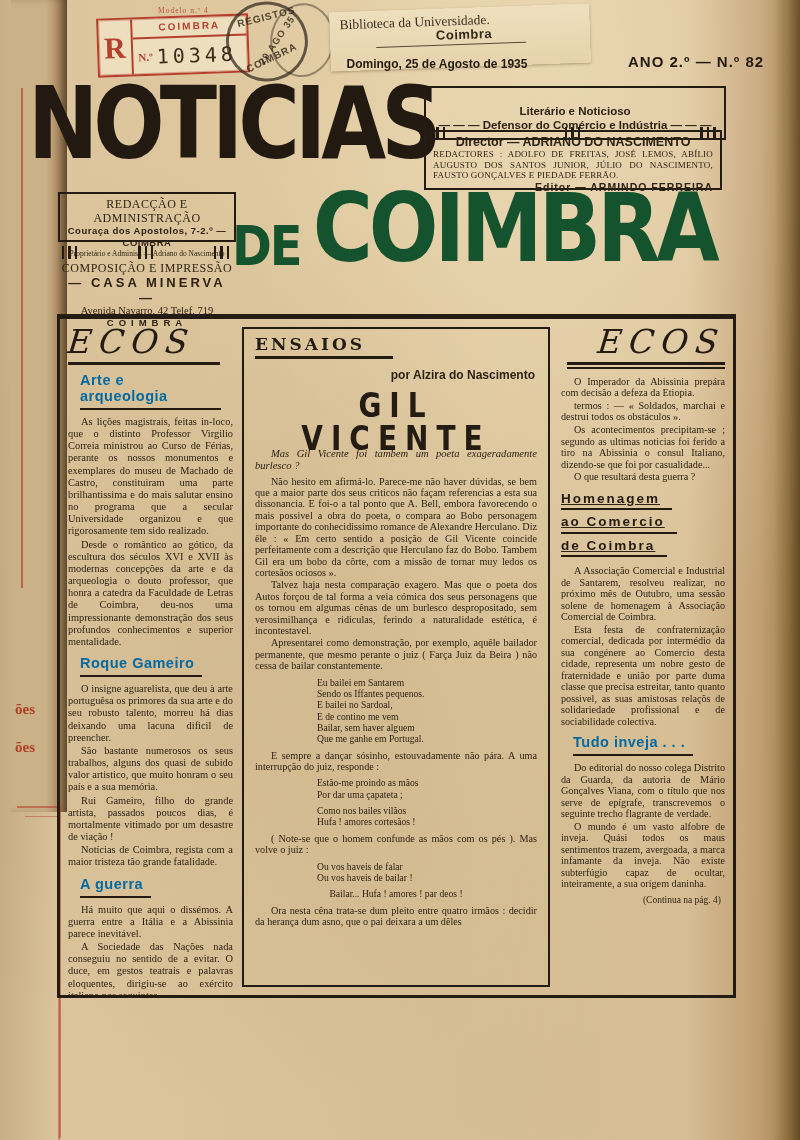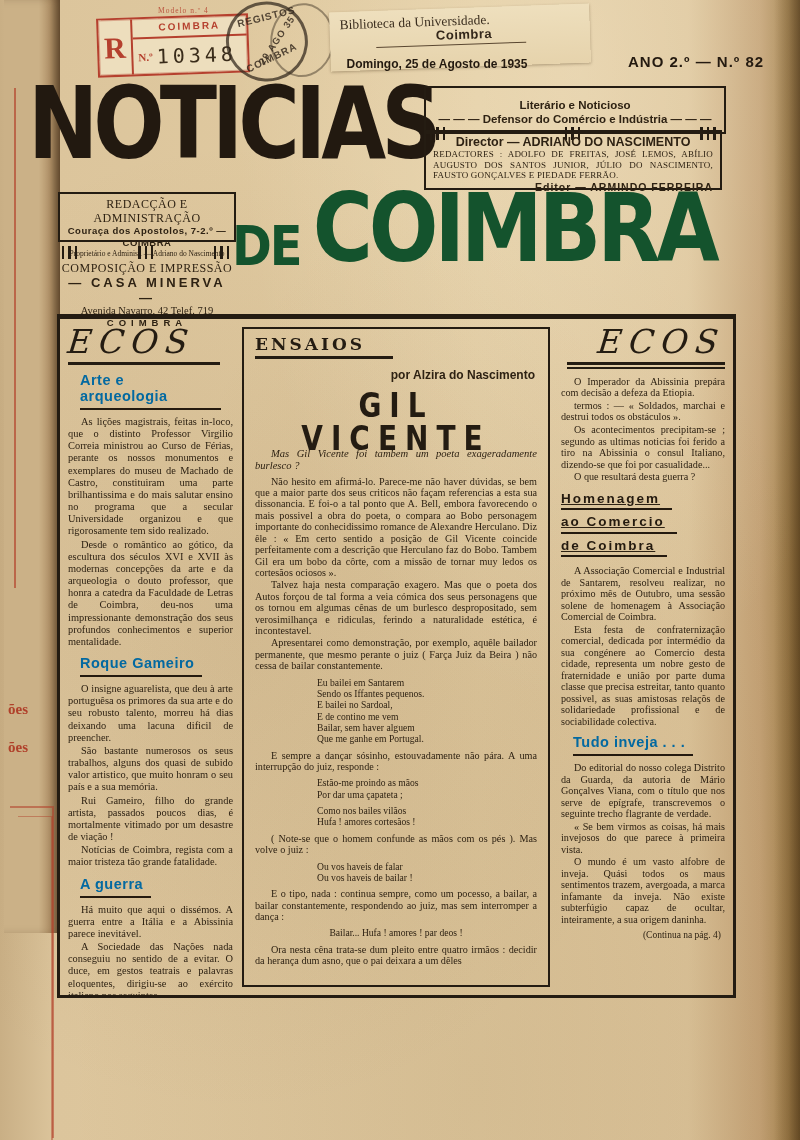--- a/index.html
+++ b/index.html
@@ -7,21 +7,21 @@
     font-family:"Liberation Serif", serif;
     background:
       radial-gradient(ellipse at 72% 6%, rgba(255,246,222,.30), transparent 42%),
       radial-gradient(ellipse at 30% 55%, rgba(125,90,48,.10), transparent 55%),
       radial-gradient(ellipse at 60% 95%, rgba(130,95,50,.14), transparent 60%),
       linear-gradient(90deg,#c9af85 0,#dcc59c 7%,#e2cca2 60%,#dcc49a 86%,#c3a175 95%,#96763e 100%),
       #dcc59c;
     color:#2e2213;}
   .abs{position:absolute;}
   
-  .edge-strip{left:4px;top:0;width:56px;height:933px;
+  .edge-strip{left:11px;top:0;width:56px;height:812px;
     background:linear-gradient(90deg,#cbb187 0 62%, #b3946a 82%, #846746 100%);
     box-shadow:inset -9px 0 12px -6px rgba(45,28,10,.55);}
   .edge-redline{left:10px;top:88px;width:2px;height:500px;background:rgba(178,62,40,.65);}
   .edge-frame1{left:6px;top:806px;width:42px;height:330px;border-top:2px solid rgba(178,62,40,.55);border-right:2px solid rgba(178,62,40,.55);}
   .edge-frame2{left:14px;top:816px;width:33px;height:324px;border-top:1px solid rgba(178,62,40,.45);border-right:2px solid rgba(178,62,40,.45);}
   .edge-frag{color:#b0402a;font:bold 15px/1 "Liberation Serif",serif;}
   .frag1{left:4px;top:702px;} .frag2{left:4px;top:740px;}
   
   .right-edge{right:0;top:0;width:26px;height:1140px;background:linear-gradient(90deg,transparent,rgba(95,65,30,.30) 55%,rgba(58,36,15,.55));}
 
@@ -53,21 +53,21 @@
   
   .dateline{left:327px;top:57px;width:220px;text-align:center;font:bold 12px "Liberation Sans",sans-serif;color:#241a10;}
   .issue{left:628px;top:53px;font:bold 15px "Liberation Sans",sans-serif;letter-spacing:1px;color:#241a10;}
 
   
   .mast1{left:28px;top:74px;font:800 84px/1 "DejaVu Sans",sans-serif;letter-spacing:-5px;color:#221910;
     transform:scaleY(1.18);transform-origin:left top;}
   .mast2{left:232px;top:196px;display:flex;align-items:flex-end;gap:12px;color:#14532d;}
   .mast2 .de{font:800 48px/0.9 "DejaVu Sans",sans-serif;letter-spacing:-2px;transform:scaleY(1.15);transform-origin:left bottom;}
   .mast2 .big{font:800 82px/0.92 "DejaVu Sans",sans-serif;letter-spacing:-4px;transform:scaleY(1.15);transform-origin:left bottom;}
-  .tagline-box{left:424px;top:86px;width:298px;height:34px;border:2px solid #241c12;text-align:center;padding-top:10px;}
+  .tagline-box{left:424px;top:86px;width:298px;height:34px;border:2px solid #241c12;text-align:center;padding-top:16px;}
   .tagline-box .l1{font:bold 11.5px/14px "Liberation Sans",sans-serif;}
   .tagline-box .l2{font:bold 11.5px/14px "Liberation Sans",sans-serif;}
   .bars-row{display:flex;justify-content:space-between;align-items:center;}
   .bars-row.rt{left:430px;top:126px;width:286px;height:14px;}
   .bars-row.lt{left:62px;top:246px;width:168px;height:12px;}
   .bars{width:16px;height:13px;background:repeating-linear-gradient(90deg,#241c12 0 2.5px,transparent 2.5px 6.5px);}
   .staff-box{left:424px;top:130px;width:298px;height:60px;border:2px solid #241c12;padding:3px 7px 2px;box-sizing:border-box;}
   .staff-dir{text-align:center;font:bold 12.5px/14px "Liberation Sans",sans-serif;}
   .staff-red{font:9px/10.5px "Liberation Serif",serif;text-align:justify;letter-spacing:.2px;}
   .staff-ed{text-align:right;font:bold 10.5px/12px "Liberation Sans",sans-serif;letter-spacing:1px;}
@@ -225,21 +225,20 @@
 Bailar, sem haver alguem
 Que me ganhe em Portugal.</div>
       <p class="t">E sempre a dançar sósinho, estouvadamente não pára. A uma interrupção do juiz, responde :</p>
       <div class="verse">Estão-me proindo as mãos
 Por dar uma çapateta ;</div>
       <div class="verse">Como nos bailes vilãos
 Hufa ! amores cortesãos !</div>
       <p class="t">( Note-se que o homem confunde as mãos com os pés ). Mas volve o juiz :</p>
       <div class="verse">Ou vos haveis de falar
 Ou vos haveis de bailar !</div>
-      <p class="t">E o tipo, nada : continua sempre, como um pocesso, a bailar, a bailar constantemente, respondendo ao juiz, mas sem interromper a dança :</p>
       <div class="verse centered">Bailar...   Hufa !  amores !  par deos !</div>
       <p class="t">Ora nesta cêna trata-se dum pleito entre quatro irmãos : decidir da herança dum asno, que o pai deixara a um dêles</p>
       
     </div>
 
     <div class="col-right">
       <div class="ecos ecos-right">ECOS</div>
       <div class="ecos-rule-r"></div>
       <p class="t">O Imperador da Abissinia prepára com decisão a defeza da Etiopia.</p>
       <p class="t">termos : — « Soldados, marchai e destrui todos os obstáculos ».</p>
@@ -249,19 +248,18 @@
       <div class="hom-wrap">
         <div class="hom-line">Homenagem</div>
         <div class="hom-line">ao Comercio</div>
         <div class="hom-line">de Coimbra</div>
       </div>
       <p class="t">A Associação Comercial e Industrial de Santarem, resolveu realizar, no próximo mês de Outubro, uma sessão solene de homenagem à Associação Comercial de Coimbra.</p>
       <p class="t">Esta festa de confraternização comercial, dedicada por intermédio da sua congénere ao Comercio desta cidade, representa um nobre gesto de fraternidade e união por parte duma classe que precisa estreitar, tanto quanto possivel, as suas amistosas relaçõs de solidariedade profissional e de sociabilidade colectiva.</p>
 
       <h3 class="head"><span>Tudo inveja . . .</span></h3>
       <p class="t">Do editorial do nosso colega Distrito da Guarda, da autoria de Mário Gonçalves Viana, com o título que nos serve de epígrafe, transcrevemos o seguinte trecho flagrante de verdade.</p>
-      <p class="t">« Se bem virmos as coisas, há mais invejosos do que parece à primeira vista.</p>
       <p class="t">O mundo é um vasto alfobre de inveja.  Quási todos os maus sentimentos trazem, avergoada, a marca infamante da inveja. Não existe subterfúgio capaz de ocultar, inteiramente, a sua origem daninha.</p>
       <div class="cont-right">(Continua na pág. 4)</div>
     </div>
 
   </div>
 </div>
 
 </body></html>

